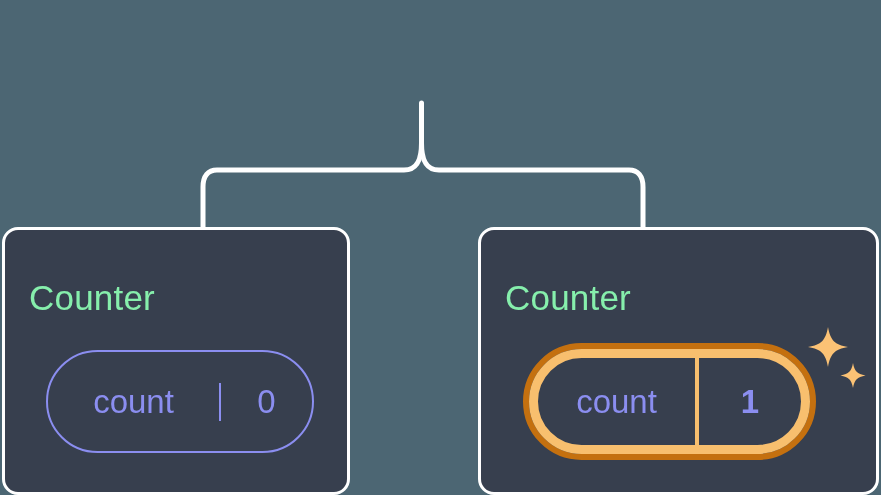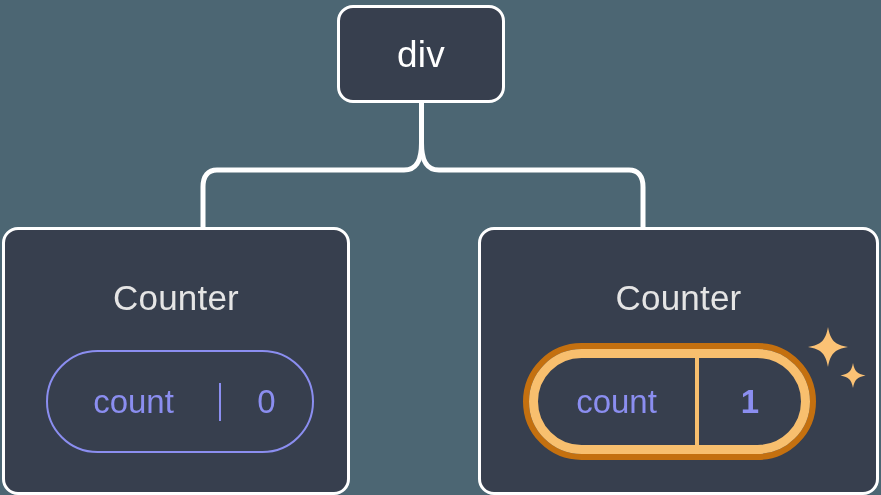--- a/index.html
+++ b/index.html
@@ -63,25 +63,25 @@
   .node-counter-right {
     left: 478px;
     width: 401px;
   }
 
   .counter-title {
     position: absolute;
     left: 0;
     right: 0;
     top: 50px;
-    text-align: center;
-    color: #e5e5e5;
+    color: #86efac;
     font-size: 35px;
     line-height: 1;
     letter-spacing: 0.2px;
+    padding-left: 24px;
   }
 
   
   .pill-wrap {
     position: absolute;
     display: flex;
     align-items: center;
     box-sizing: border-box;
   }
   .pill-left {
@@ -168,23 +168,20 @@
 <div id="stage">
 
   <svg id="connectors" viewBox="0 0 881 495" width="881" height="495" aria-hidden="true">
     <g fill="none" stroke="#ffffff" stroke-width="5" stroke-linecap="round" stroke-linejoin="round">
       <path d="M421.5 103 L421.5 143"></path>
       <path d="M421.5 143 C421.5 158 418 170 404 170 L217 170 C208 170 203 176 203 187 L203 227"></path>
       <path d="M421.5 143 C421.5 158 425 170 439 170 L629 170 C638 170 643 176 643 187 L643 227"></path>
     </g>
   </svg>
 
-  <div class="node node-root">
-    <span class="node-title">div</span>
-  </div>
 
   <div class="node node-counter node-counter-left">
     <div class="counter-title">Counter</div>
 
     <div class="pill-wrap pill-left">
       <div class="pill-key">count</div>
       <div class="pill-val">0</div>
     </div>
   </div>
 

